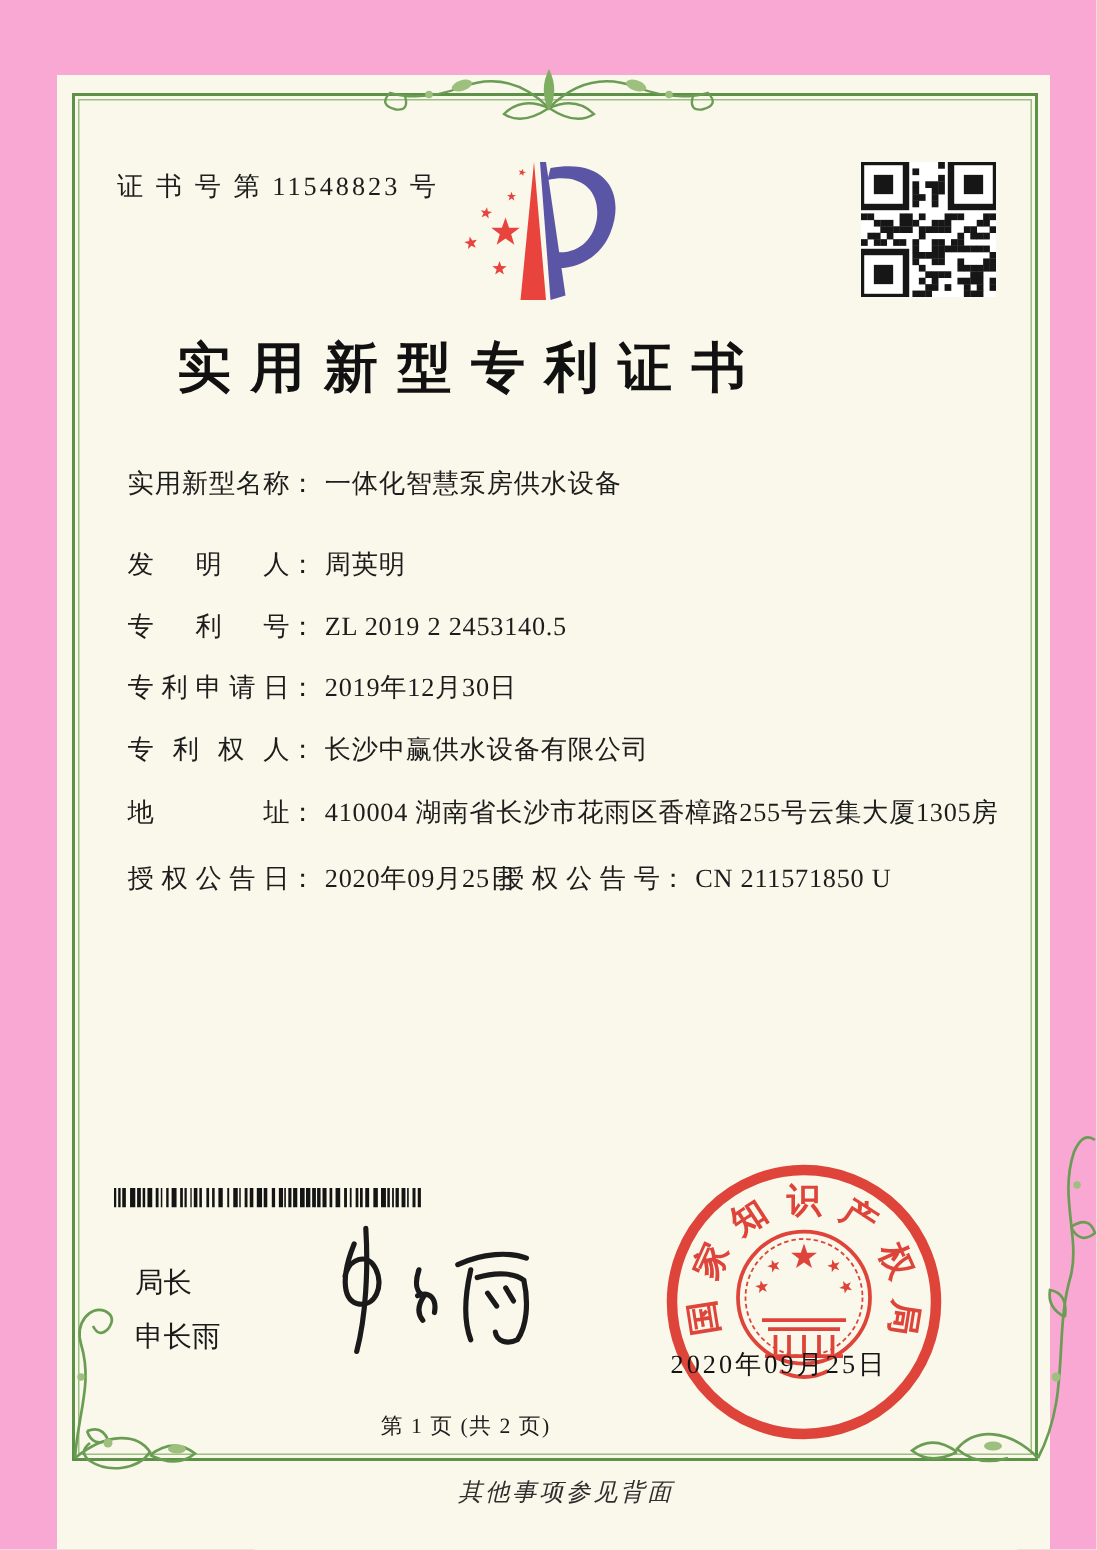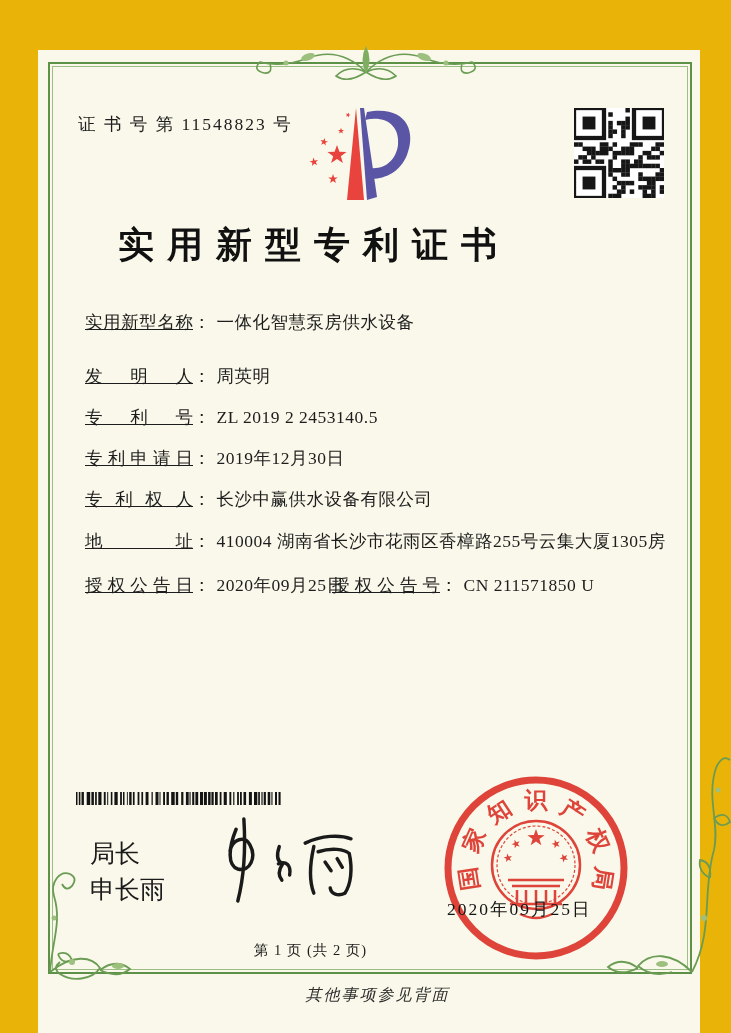--- a/index.html
+++ b/index.html
@@ -1,39 +1,39 @@
 <!DOCTYPE html>
 <html><head>
 <meta charset="utf-8">
 <style>
   html,body{margin:0;padding:0;background:#e8e8e4;}
-  .page{position:relative;width:731px;height:1033px;background:#eab308;overflow:hidden;
+  .page{position:relative;width:731px;height:1033px;background:#f9a8d4;overflow:hidden;
         font-family:"Liberation Serif","DejaVu Serif",serif;color:#222;}
   .paper{position:absolute;left:38px;top:50px;width:662px;height:983px;background:#f9f8ea;}
   .frame{position:absolute;left:48px;top:62px;width:640px;height:908px;
          border:2px solid #5e9148;}
   .frame::after{content:"";position:absolute;inset:2px;border:1px solid #9cbd83;}
   .cert-no{position:absolute;left:78px;top:112px;font-size:17.5px;letter-spacing:2px;color:#1d1d1d;}
   .logo{position:absolute;left:293px;top:100px;}
   .qr{position:absolute;left:574px;top:108px;}
   .title{position:absolute;left:0;top:221px;width:615px;text-align:center;
          font-size:36px;font-weight:bold;letter-spacing:13px;padding-left:13px;
          box-sizing:border-box;color:#111;}
   .frow{position:absolute;left:85px;font-size:17.5px;white-space:nowrap;color:#1d1d1d;}
   .flabel{display:inline-block;width:108px;text-align:justify;text-align-last:justify;
-          vertical-align:bottom;text-decoration:underline;}
+          vertical-align:bottom;}
   .fcolon{display:inline-block;}
   .fval{margin-left:6px;letter-spacing:.5px;}
   .grant2{position:absolute;left:247px;top:0;white-space:nowrap;}
   .bodytext{position:absolute;left:84px;top:610px;width:566px;font-size:16.5px;
             line-height:28px;font-style:italic;color:#2e2e2e;}
   .bodytext p{margin:0;text-indent:2em;text-align:justify;}
   .barcode{position:absolute;left:76px;top:792px;}
-  .director{position:absolute;left:90px;top:838px;font-family:Liberation Mono, monospace;
-            font-size:25px;color:#1b1b1b;line-height:36px;}
+  .director{position:absolute;left:90px;top:838px;font-family:Liberation Sans, sans-serif;
+            font-size:19px;color:#1b1b1b;line-height:36px;}
   .signature{position:absolute;left:196px;top:812px;}
   .seal{position:absolute;left:438px;top:772px;opacity:.92;}
   .seal-date{position:absolute;left:447px;top:897px;font-size:17.5px;letter-spacing:2px;
              color:#141414;z-index:5;}
   .page-num{position:absolute;left:0;top:941px;width:621px;text-align:center;font-size:14.5px;
             letter-spacing:1px;color:#1d1d1d;}
   .back-note{position:absolute;left:0;top:985px;width:731px;text-align:center;font-size:16px;
              font-style:italic;letter-spacing:2px;color:#2e2e2e;padding-left:12px;}
   .orn{position:absolute;pointer-events:none;}
 </style>

